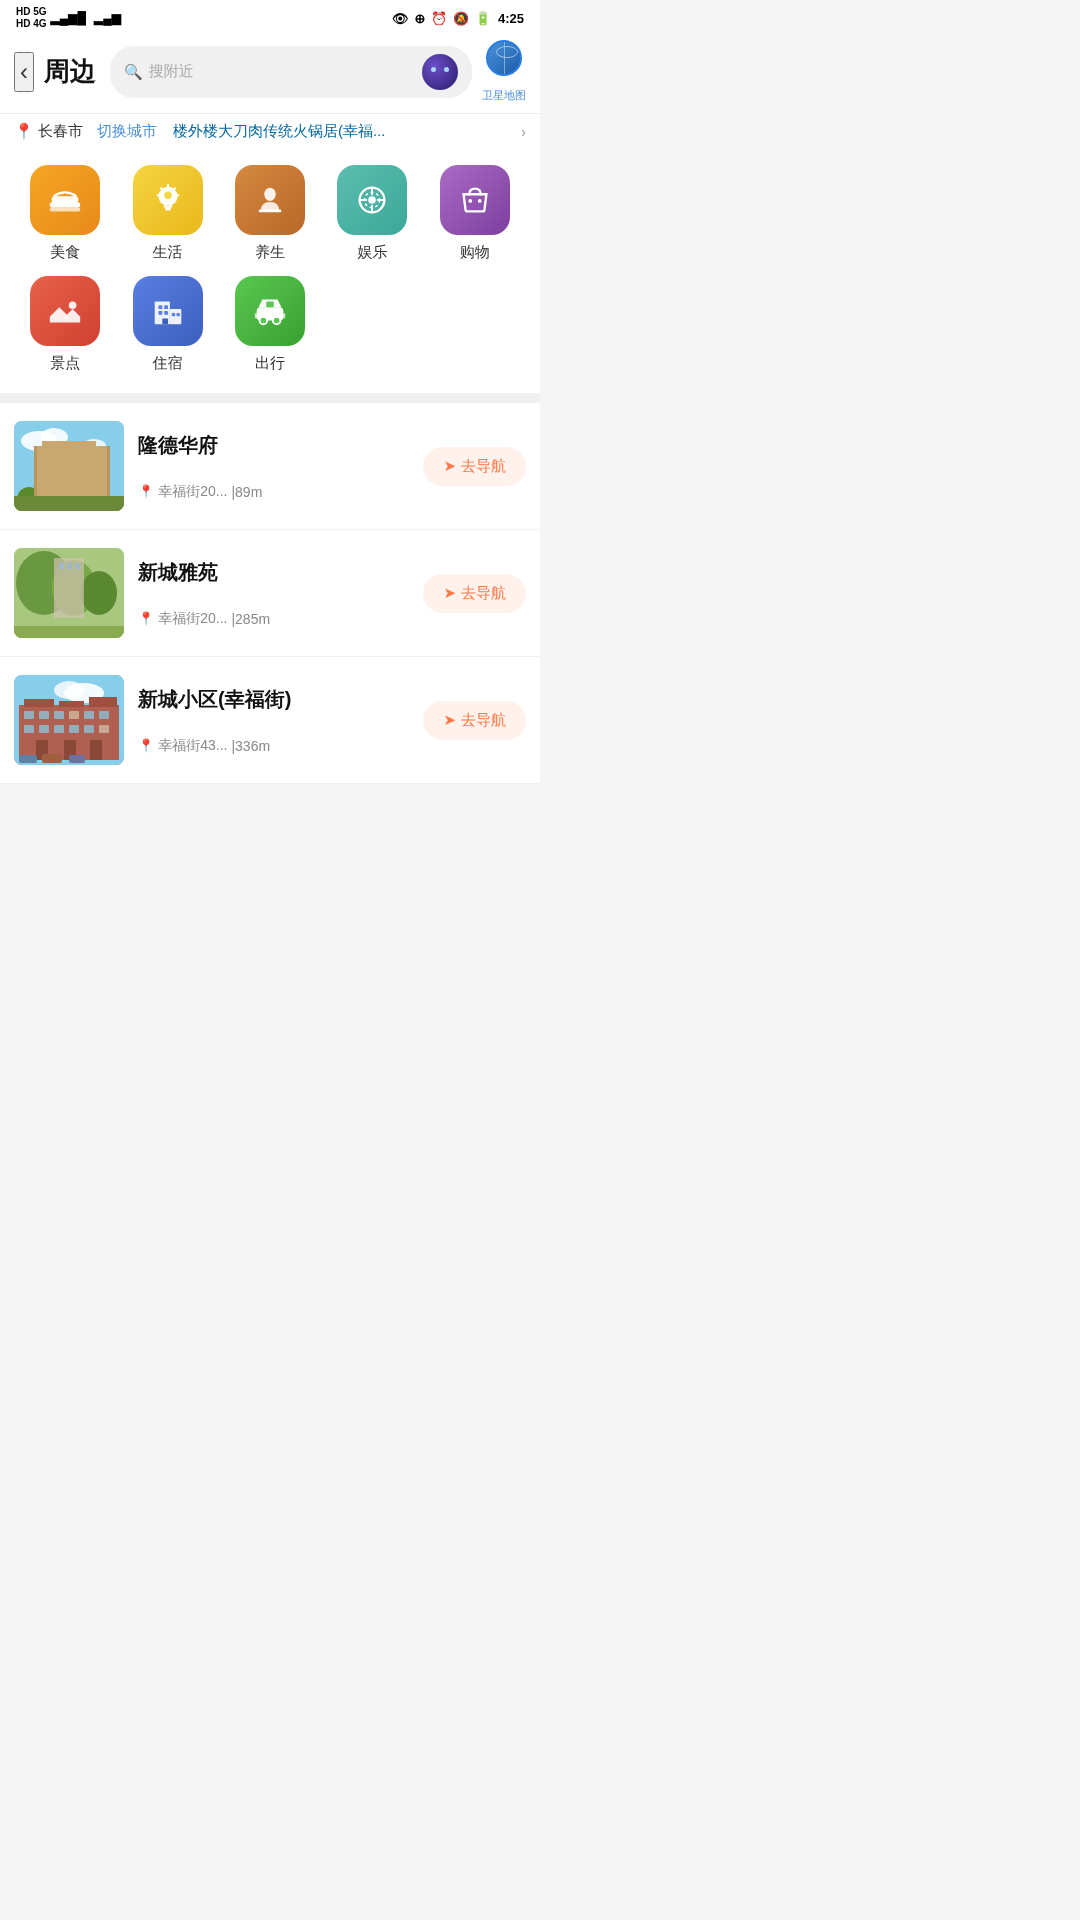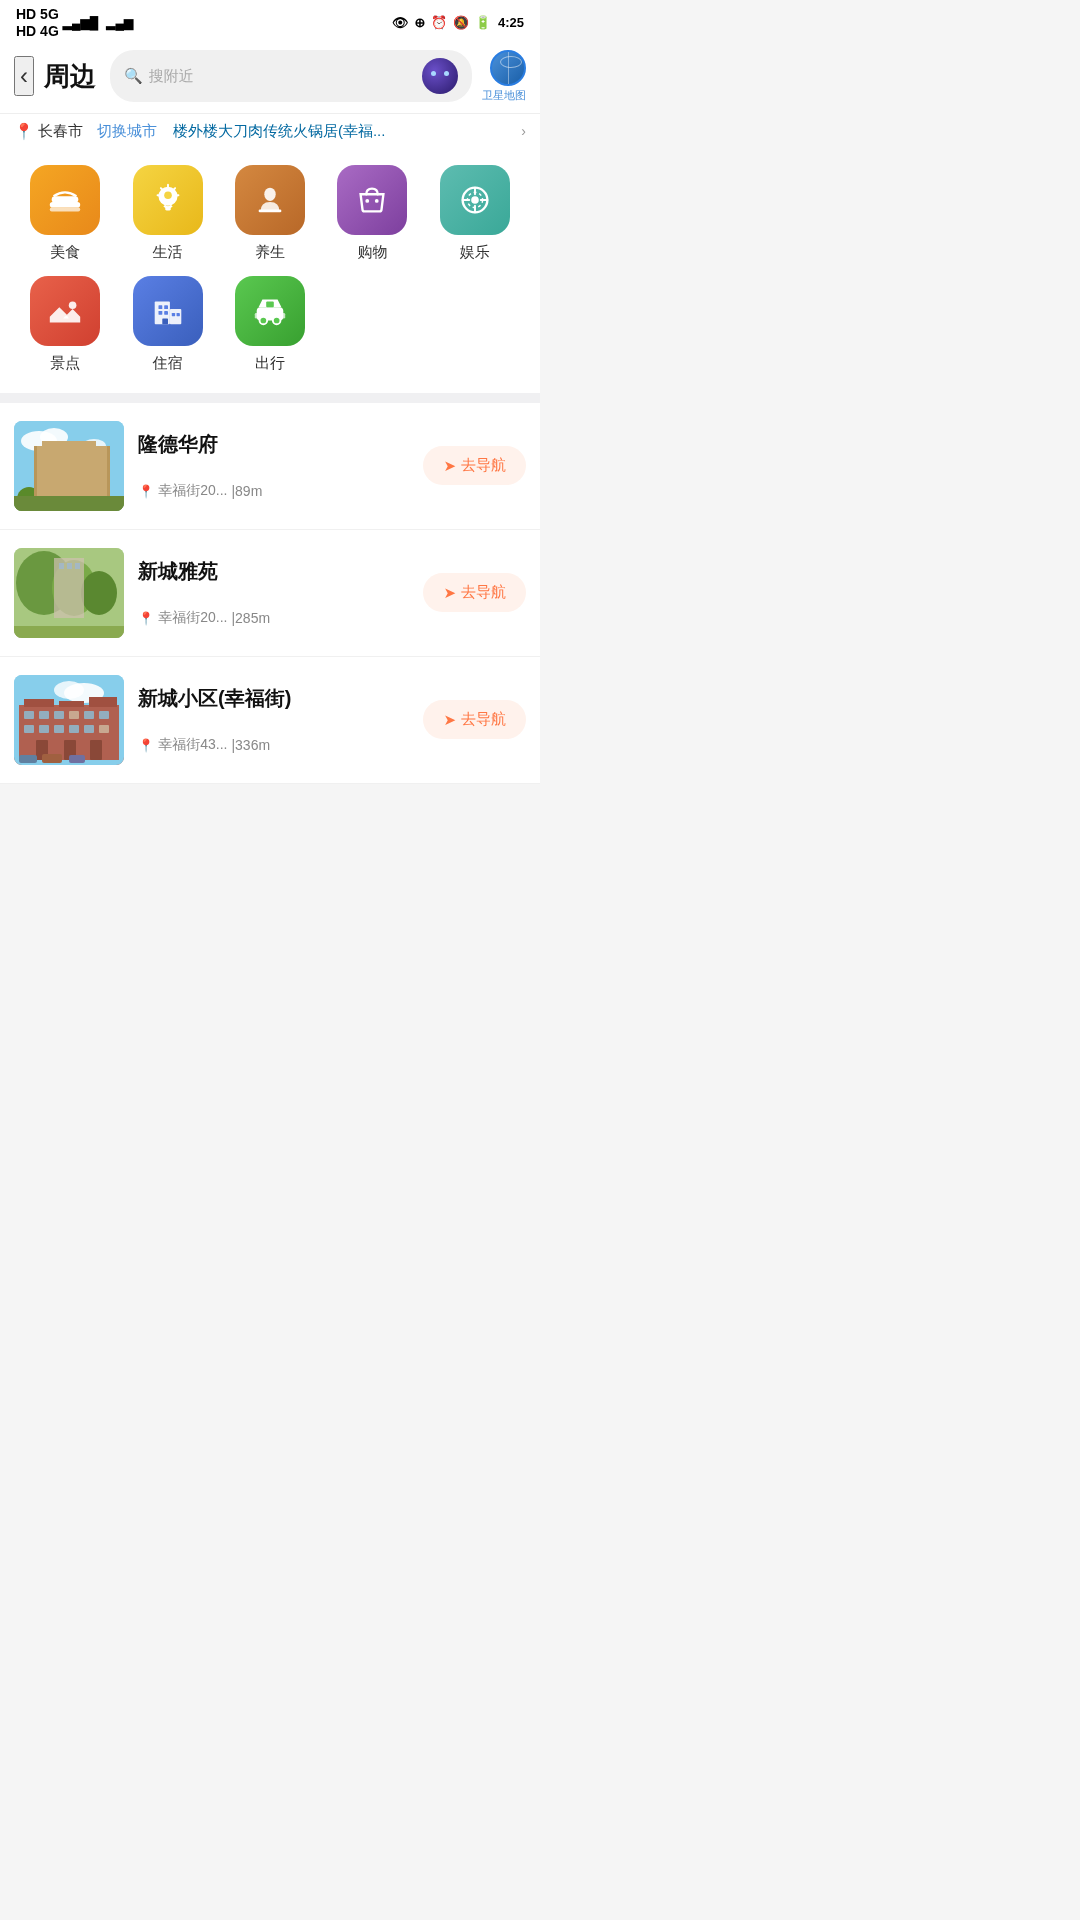--- a/index.html
+++ b/index.html
@@ -82,22 +82,22 @@
       background: #a8d8ff;
       border-radius: 50%;
       position: absolute;
       top: 2px;
     }
     .ai-eye.left { left: 1px; }
     .ai-eye.right { right: 1px; }
     .satellite-btn {
       display: flex;
       flex-direction: column;
-      align-items: flex-end;
-      gap: 2px;
+      align-items: center;
+      gap: 12px;
       cursor: pointer;
     }
     .satellite-globe {
       width: 36px;
       height: 36px;
       border-radius: 50%;
       background: linear-gradient(135deg, #4a90d9, #1a5fa8);
       border: 2px solid #2a7de1;
       position: relative;
       overflow: hidden;
@@ -263,21 +263,21 @@
 
     .thumb-3 {
       background: linear-gradient(180deg, #87ceeb 0%, #87ceeb 35%, #b06050 35%);
     }
   </style>
 </head>
 <body>
 
 <div class="status-bar">
   <div class="status-left">
-    <span style="font-size:14px;line-height:1.2">
+    <span style="font-size:10px;line-height:1.2">
       <span style="display:block">HD 5G</span>
       <span style="display:block">HD 4G</span>
     </span>
     <span>▂▄▆█</span>
     <span style="margin-left:4px">▂▄▆</span>
   </div>
   <div class="status-right">
     <span>👁</span>
     <span>⊕</span>
     <span>⏰</span>
@@ -352,41 +352,41 @@
         <svg viewBox="0 0 40 40" fill="none">
           <ellipse cx="20" cy="14" rx="6" ry="7" fill="white" opacity="0.9"></ellipse>
           <path d="M10 32 Q10 22 20 22 Q30 22 30 32" fill="white" opacity="0.85"></path>
           <rect x="8" y="30" width="24" height="3" rx="1.5" fill="white"></rect>
         </svg>
       </div>
       <span class="category-label">养生</span>
     </div>
 
     <div class="category-item">
+      <div class="category-icon" style="background: linear-gradient(135deg, #5dbcb0, #3aa898)">
+        <svg viewBox="0 0 40 40" fill="none">
+          <circle cx="20" cy="20" r="13" fill="none" stroke="white" stroke-width="2.5"></circle>
+          <circle cx="20" cy="20" r="4" fill="white"></circle>
+          <path d="M20 7 L20 14 M20 26 L20 33 M7 20 L14 20 M26 20 L33 20" stroke="white" stroke-width="2" stroke-linecap="round"></path>
+          <circle cx="20" cy="20" r="8" fill="none" stroke="white" stroke-width="1.5" stroke-dasharray="3 3"></circle>
+        </svg>
+      </div>
+      <span class="category-label">娱乐</span>
+    </div>
+
+    <div class="category-item">
       <div class="category-icon" style="background: linear-gradient(135deg, #a96bc4, #7d3f9e)">
         <svg viewBox="0 0 40 40" fill="none">
           <path d="M8 14 L10 30 Q10 32 12 32 L28 32 Q30 32 30 30 L32 14 Z" fill="none" stroke="white" stroke-width="2.5"></path>
           <path d="M14 14 Q14 8 20 8 Q26 8 26 14" stroke="white" stroke-width="2.5" fill="none" stroke-linecap="round"></path>
           <circle cx="15" cy="21" r="2" fill="white"></circle>
           <circle cx="25" cy="21" r="2" fill="white"></circle>
         </svg>
       </div>
       <span class="category-label">购物</span>
-    </div>
-
-    <div class="category-item">
-      <div class="category-icon" style="background: linear-gradient(135deg, #5dbcb0, #3aa898)">
-        <svg viewBox="0 0 40 40" fill="none">
-          <circle cx="20" cy="20" r="13" fill="none" stroke="white" stroke-width="2.5"></circle>
-          <circle cx="20" cy="20" r="4" fill="white"></circle>
-          <path d="M20 7 L20 14 M20 26 L20 33 M7 20 L14 20 M26 20 L33 20" stroke="white" stroke-width="2" stroke-linecap="round"></path>
-          <circle cx="20" cy="20" r="8" fill="none" stroke="white" stroke-width="1.5" stroke-dasharray="3 3"></circle>
-        </svg>
-      </div>
-      <span class="category-label">娱乐</span>
     </div>
 
   </div>
 
   <div class="category-grid-row2">
 
     <div class="category-item">
       <div class="category-icon" style="background: linear-gradient(135deg, #e8614a, #d04030)">
         <svg viewBox="0 0 40 40" fill="none">
           <rect x="4" y="8" width="32" height="24" rx="4" fill="none"></rect>

